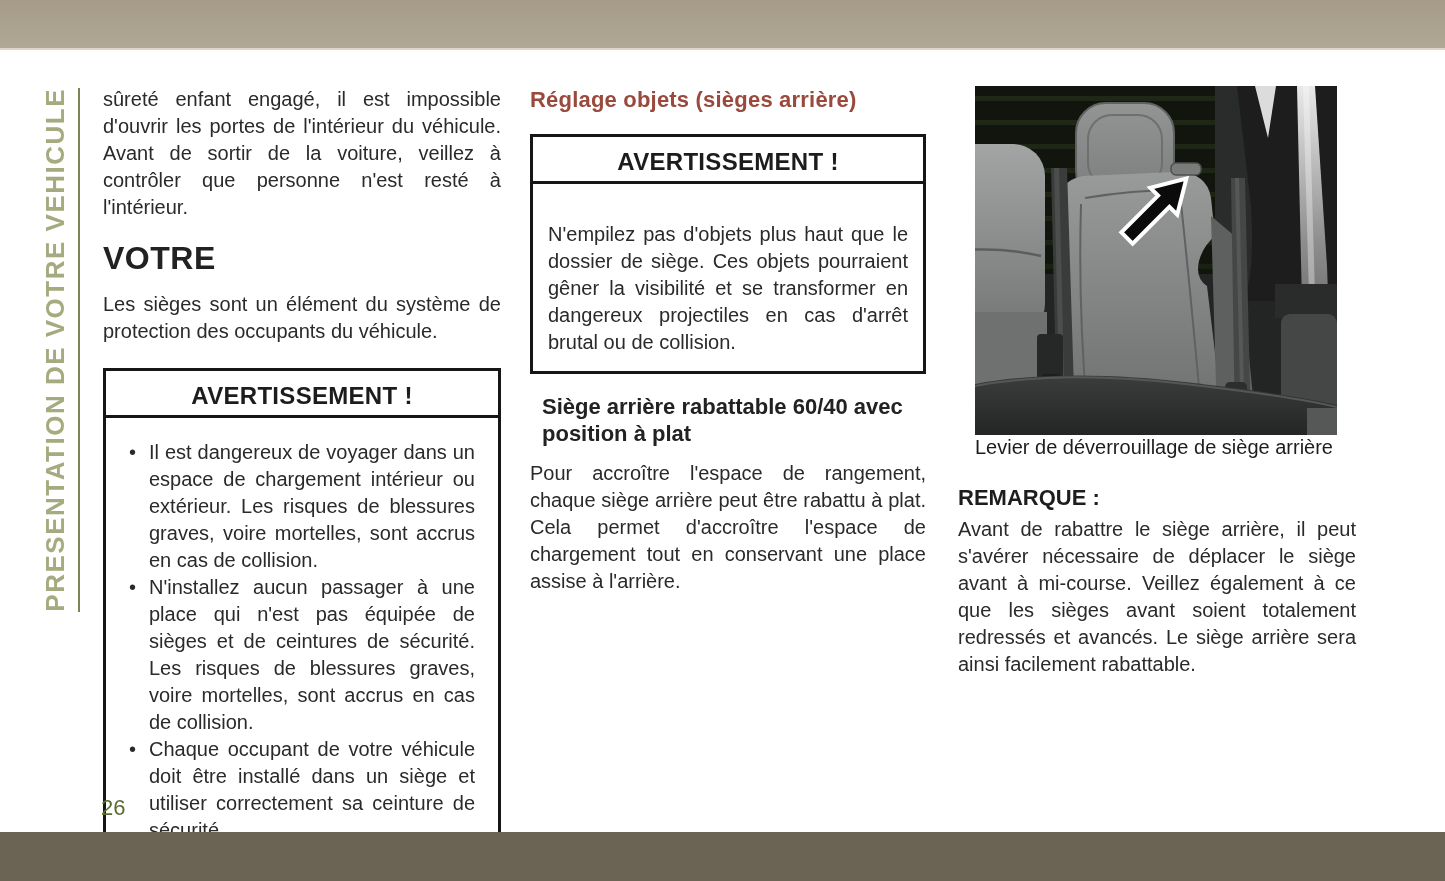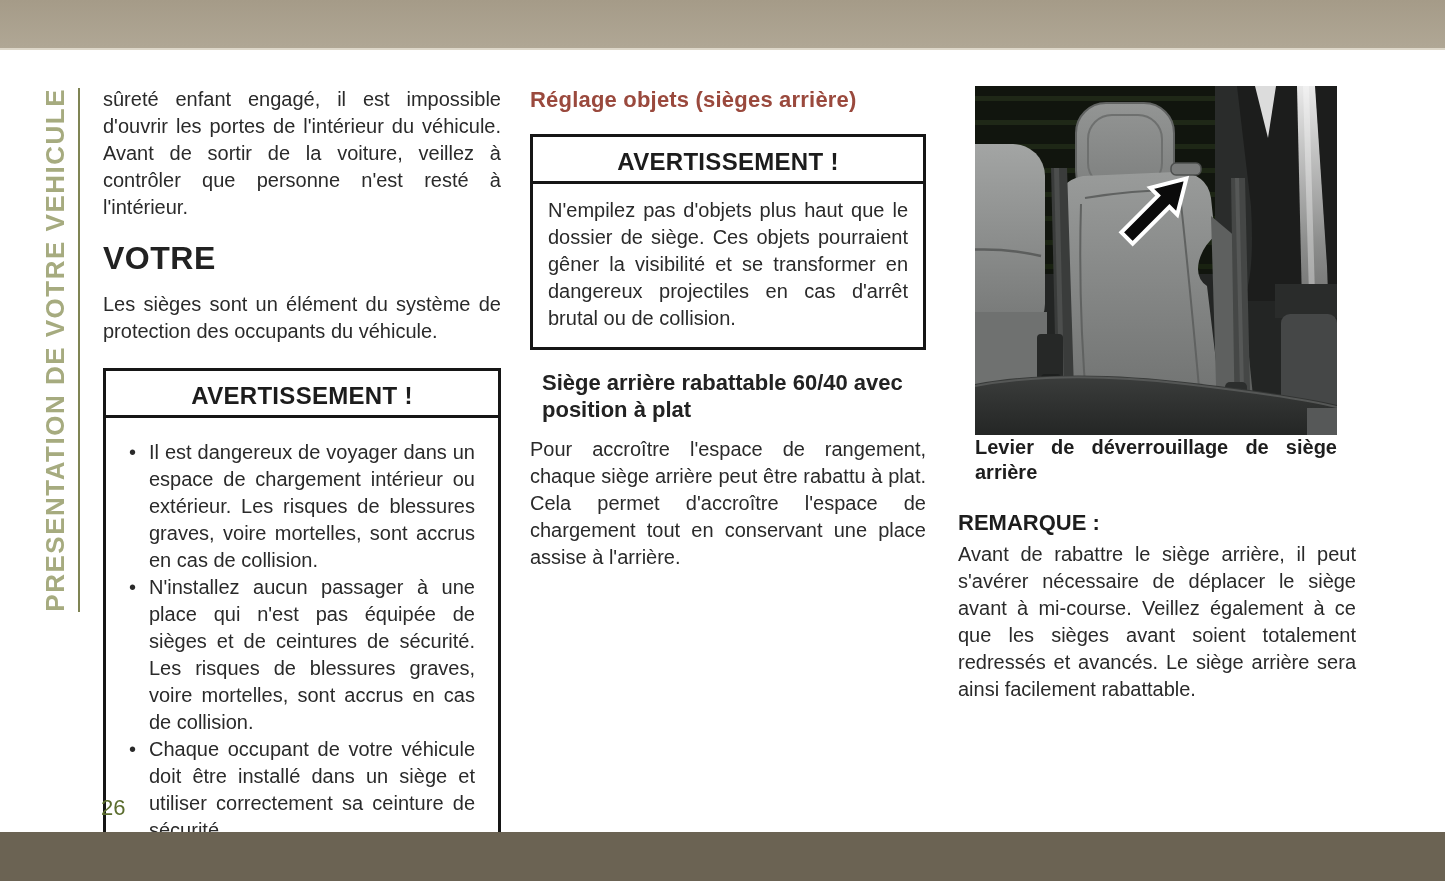--- a/index.html
+++ b/index.html
@@ -25,28 +25,28 @@
   .col p{margin:0;text-align:justify;}
   .h-section{font-size:32px;font-weight:bold;letter-spacing:.5px;margin:24px 0 19px;color:#222;}
   .h-accent{font-size:22px;font-weight:bold;color:#9a493d;margin:0 0 21px;letter-spacing:.2px;}
   .h-sub{font-size:22px;font-weight:bold;line-height:27px;margin:19px 12px 13px;color:#222;}
   .spacer-b{margin-bottom:23px !important;}
 
   .warnbox{border:3px solid #161616;margin-top:3px;}
   .warnbox-title{text-align:center;font-weight:bold;font-size:24px;letter-spacing:.3px;
     padding:11px 0 6px;border-bottom:3px solid #161616;color:#1c1c1c;}
   .warnbox-body{padding:13px 15px 15px;}
-  .warnbox-body p{text-align:justify;}
+  .warnbox-body p{text-align:justify;margin-top:24px;}
   .warn-list{list-style:none;margin:8px;padding:13px 15px 15px 13px;}
   .warn-list li{position:relative;padding-left:22px;text-align:justify;}
   .warn-list li::before{content:"\2022";position:absolute;left:2px;top:0;}
 
   .photo-wrap{margin-left:17px;width:362px;}
   .photo{display:block;width:362px;height:349px;}
-  .caption{font-weight:bold;font-size:20px;text-align:center;margin:10px 0 0;line-height:25px;color:#1d1d1d;}
+  .caption{font-weight:normal;font-size:20px;text-align:center;margin:10px 0 0;line-height:25px;color:#1d1d1d;}
   .note-label{font-weight:bold;font-size:22px;margin:24px 0 5px;color:#1d1d1d;}
 </style>
 </head>
 <body>
 
 <div class="page">
 
   <div class="top-bar"></div>
 
   <div class="sidebar">

